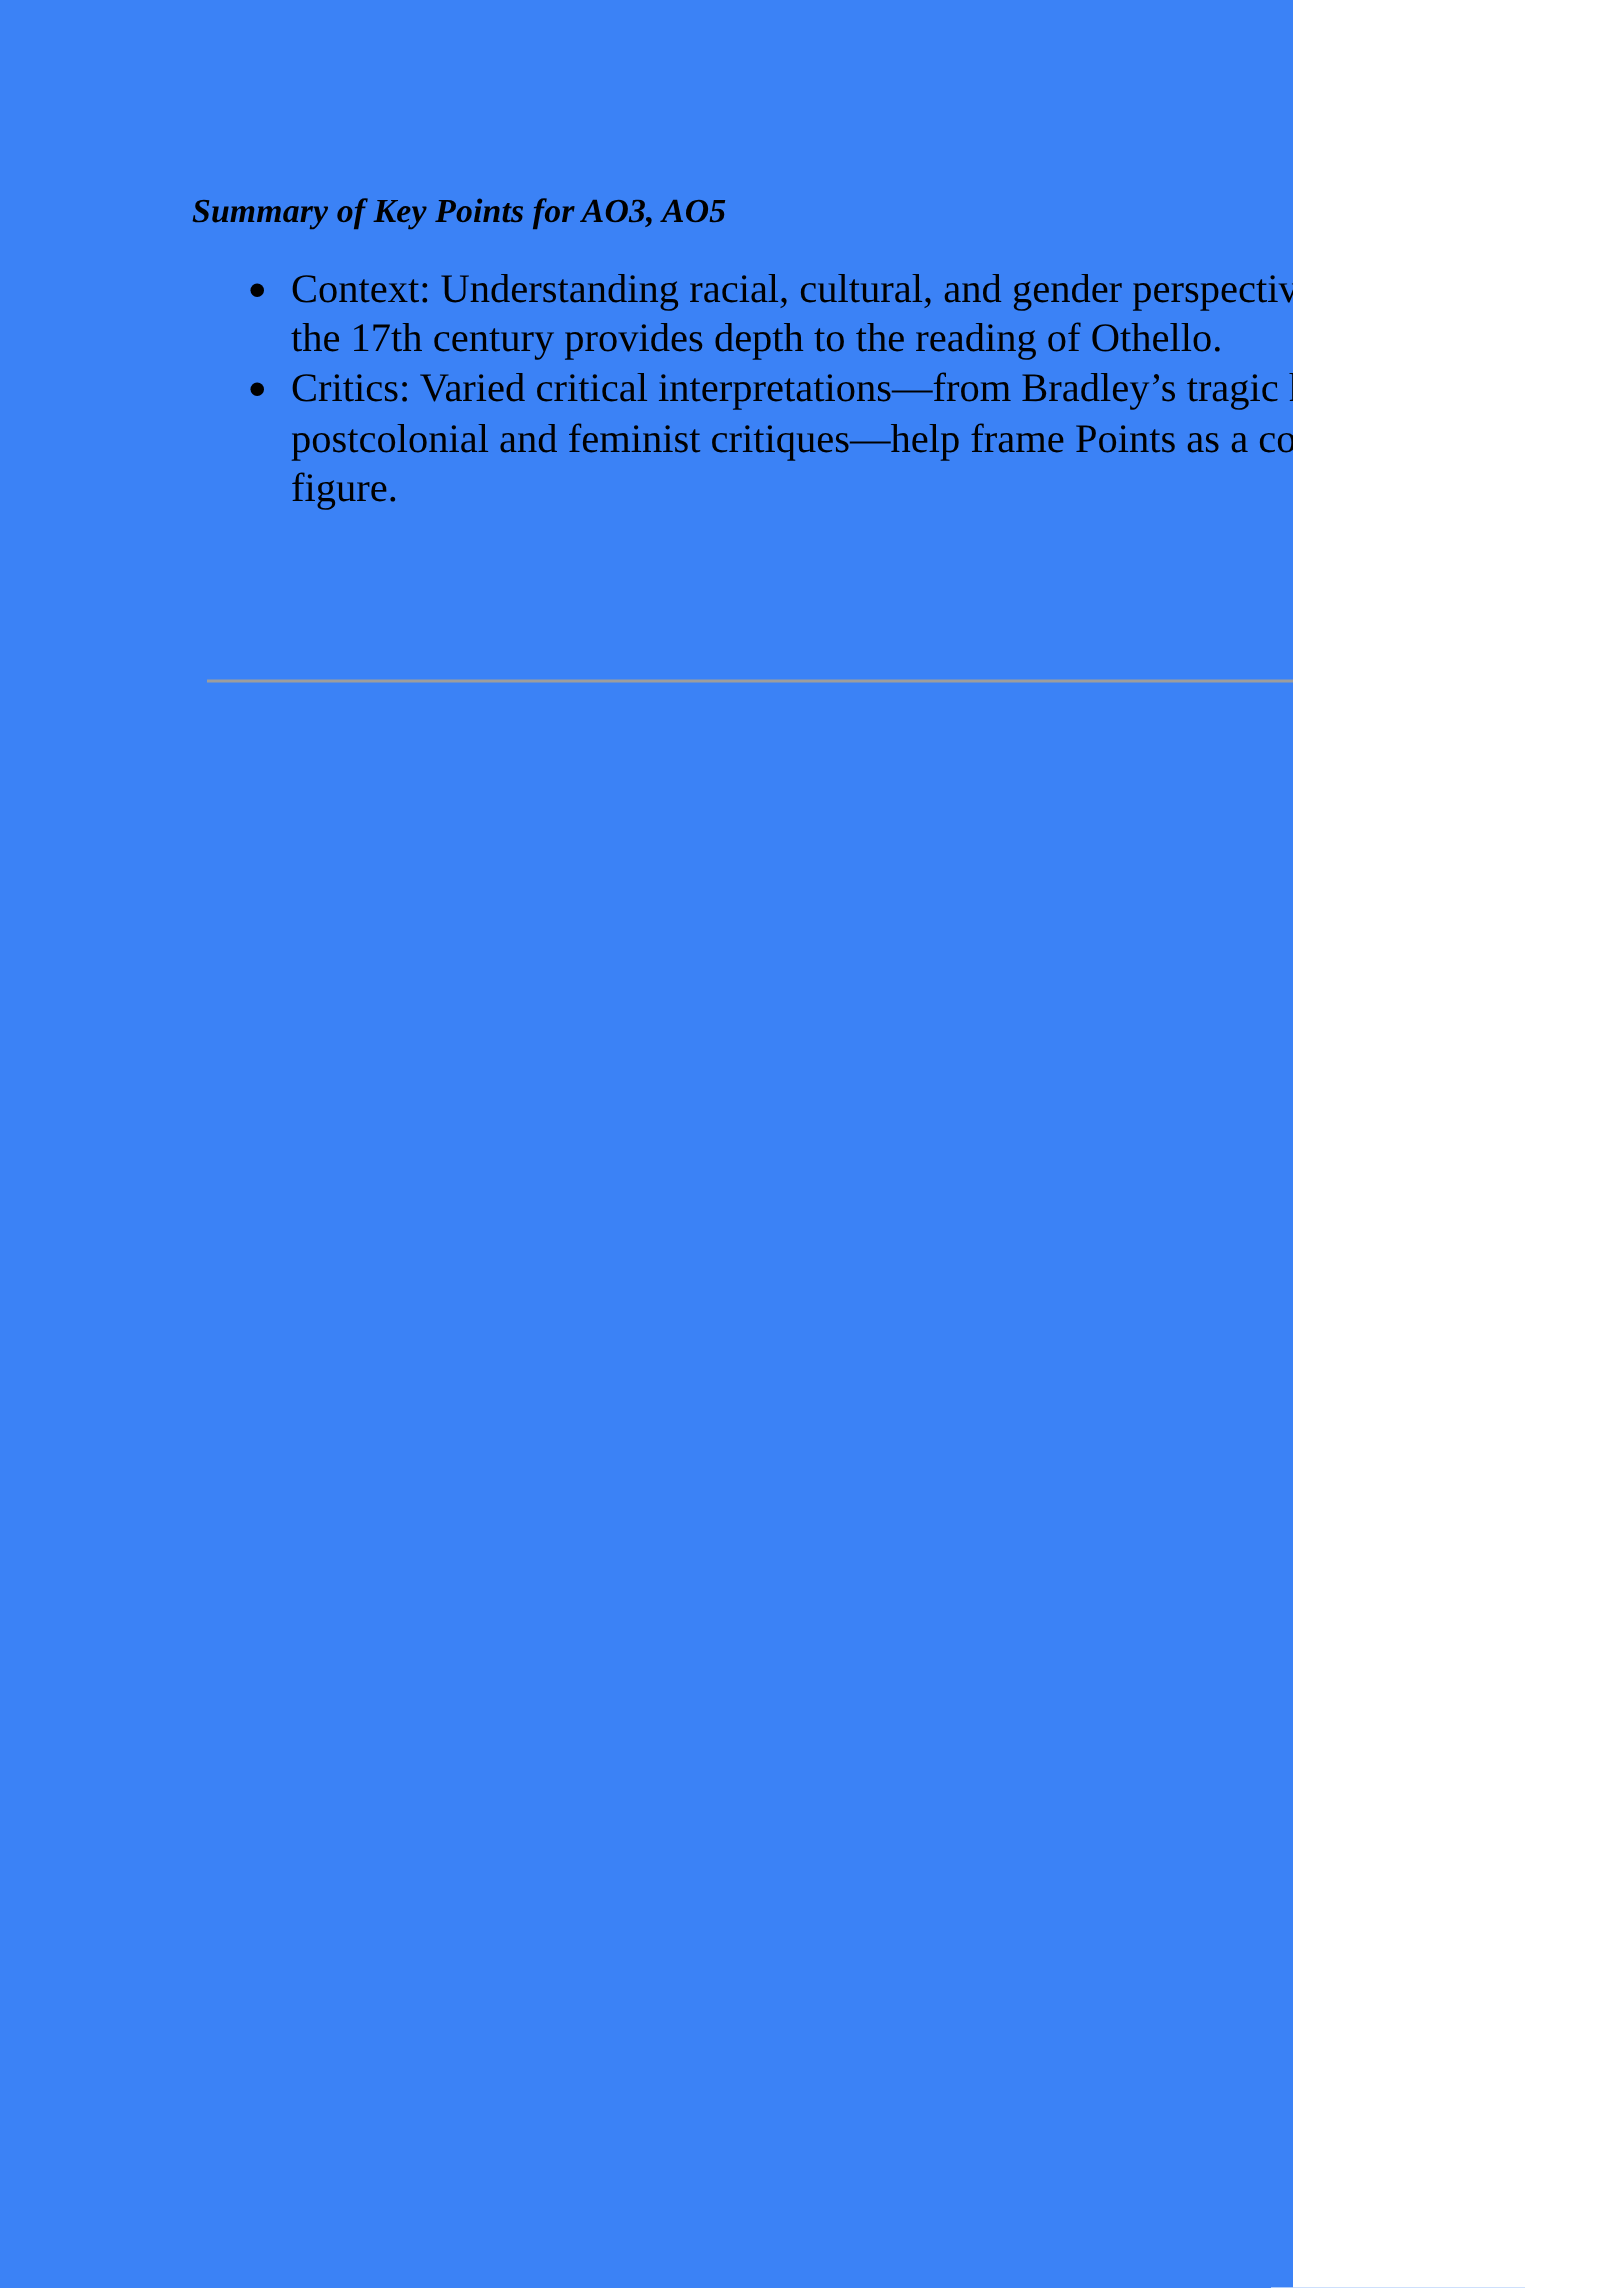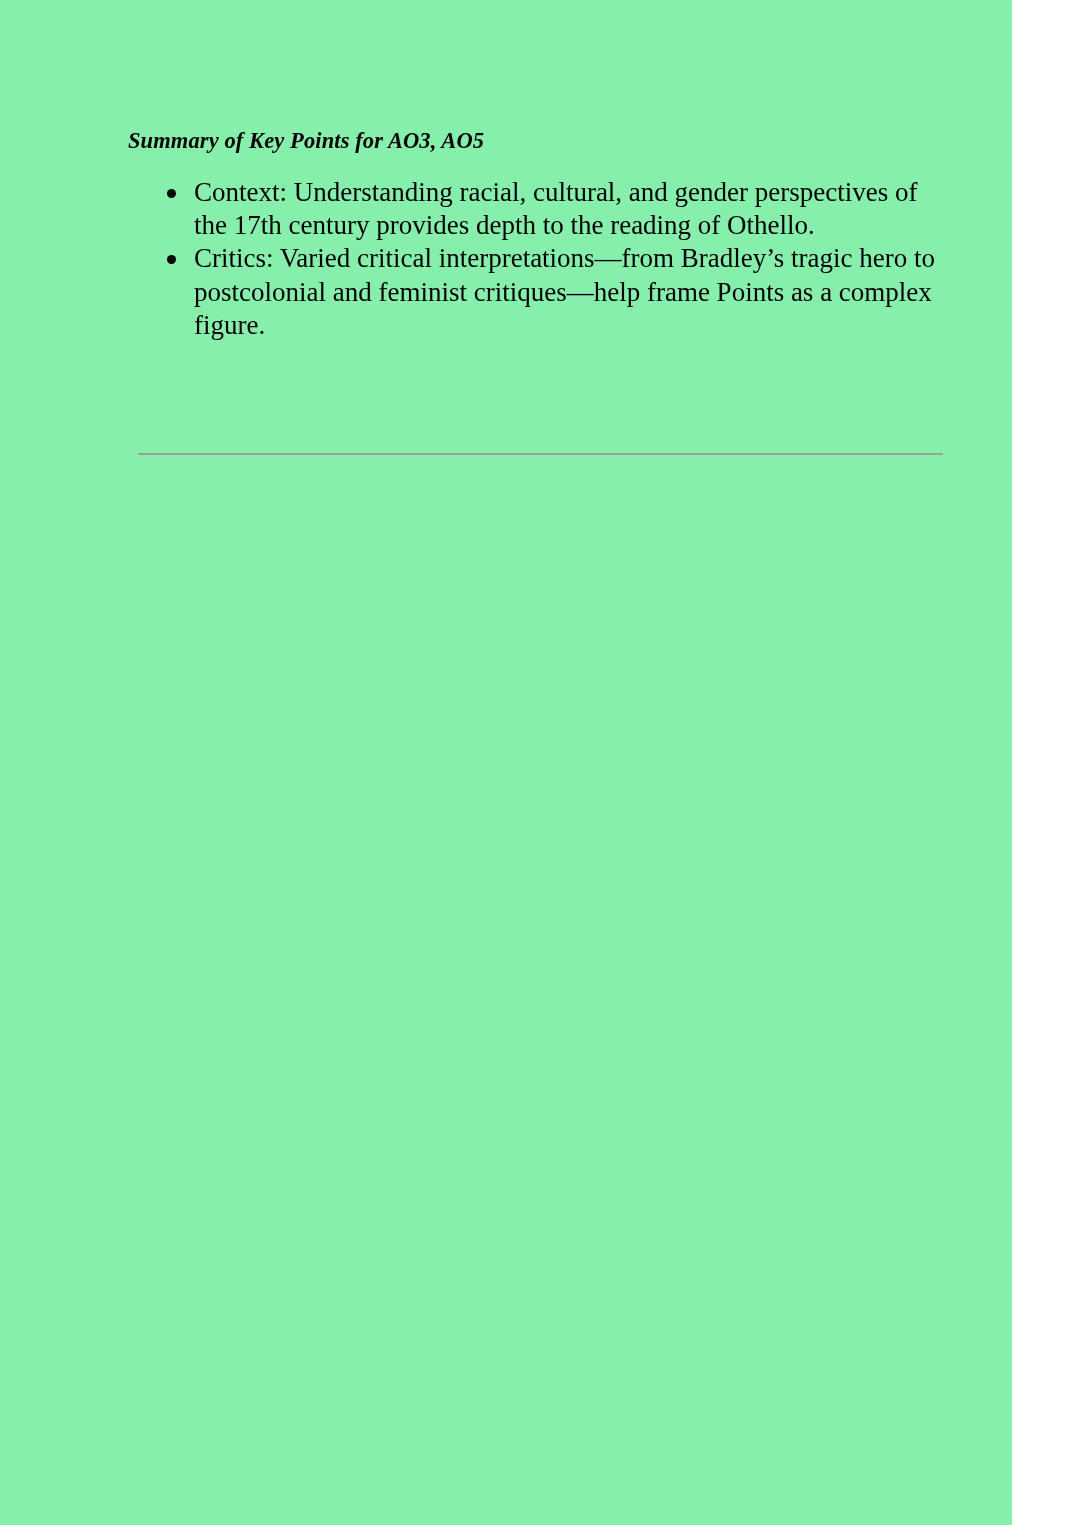--- a/index.html
+++ b/index.html
@@ -3,23 +3,23 @@
 <meta charset="utf-8">
 <style>
   html, body {
     margin: 0;
     padding: 0;
     background: #ffffff;
   }
 
   .page {
     position: relative;
-    width: 1012px;
+    width: 862px;
     height: 1525px;
-    background: #86efac;
+    background: #3b82f6;
     overflow: hidden;
     font-family: "Liberation Serif", "DejaVu Serif", serif;
     color: #000000;
     -webkit-font-smoothing: antialiased;
   }
 
   .content {
     position: absolute;
     left: 128px;
     top: 124px;

